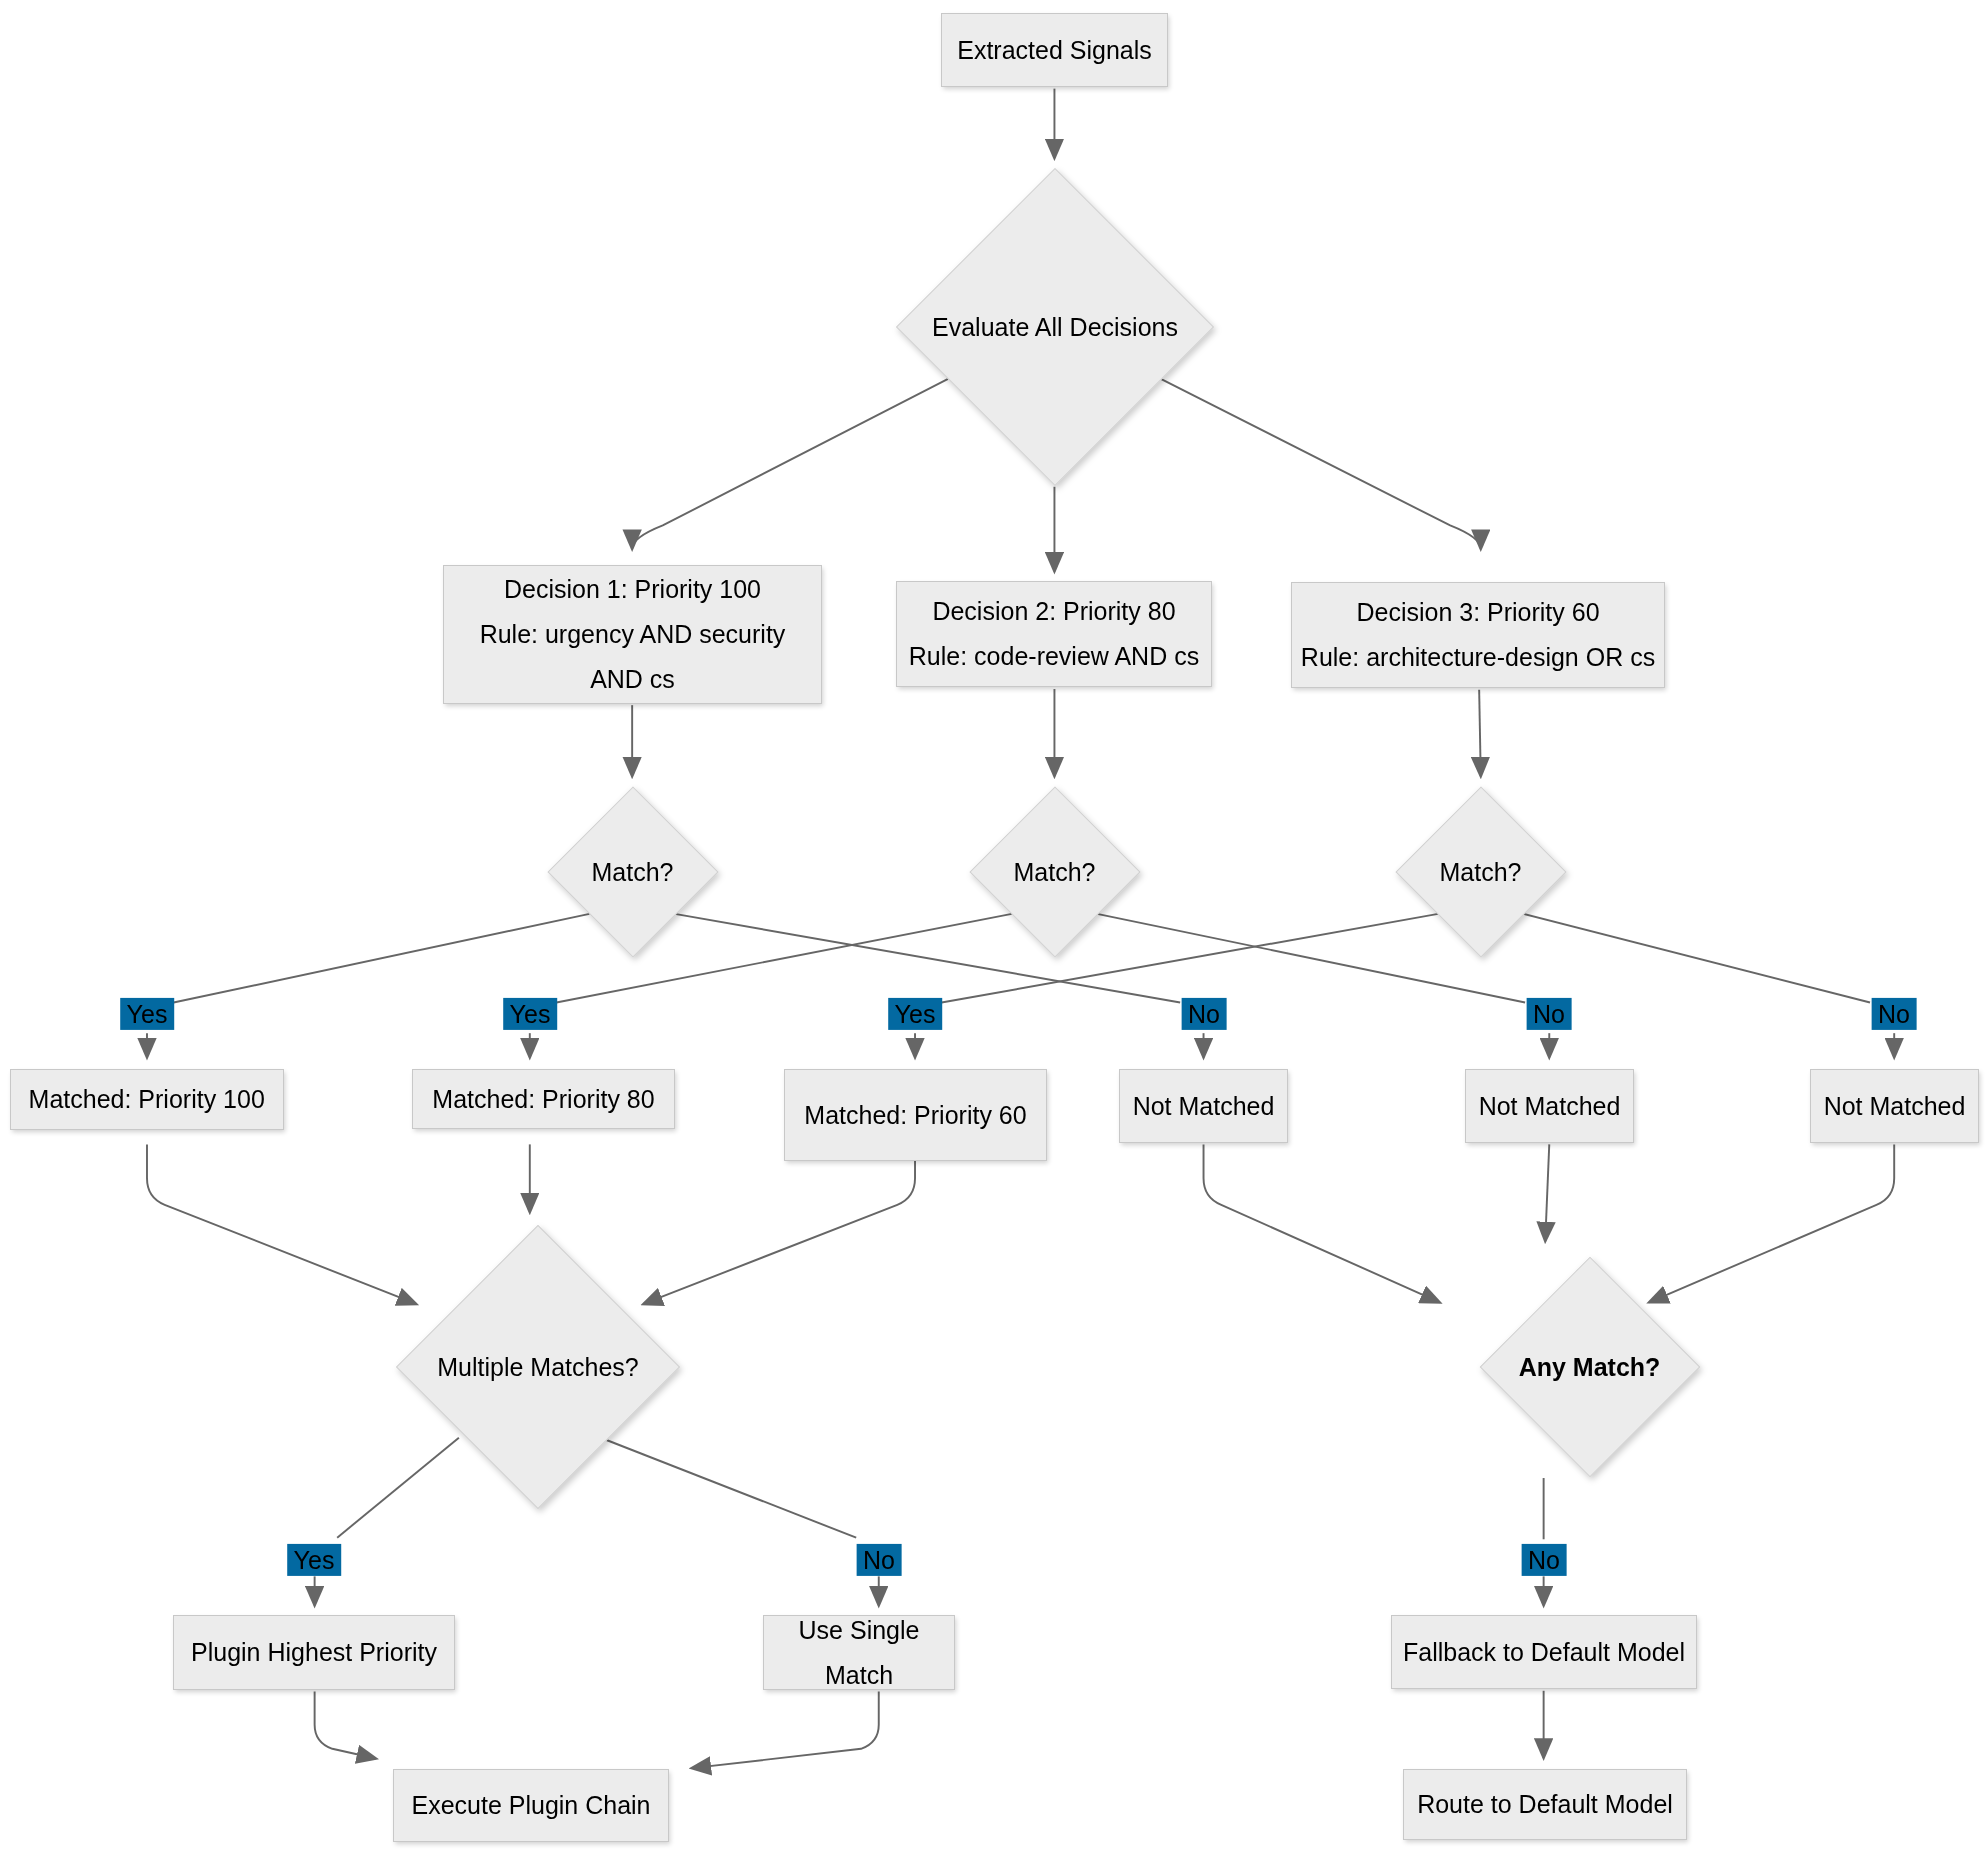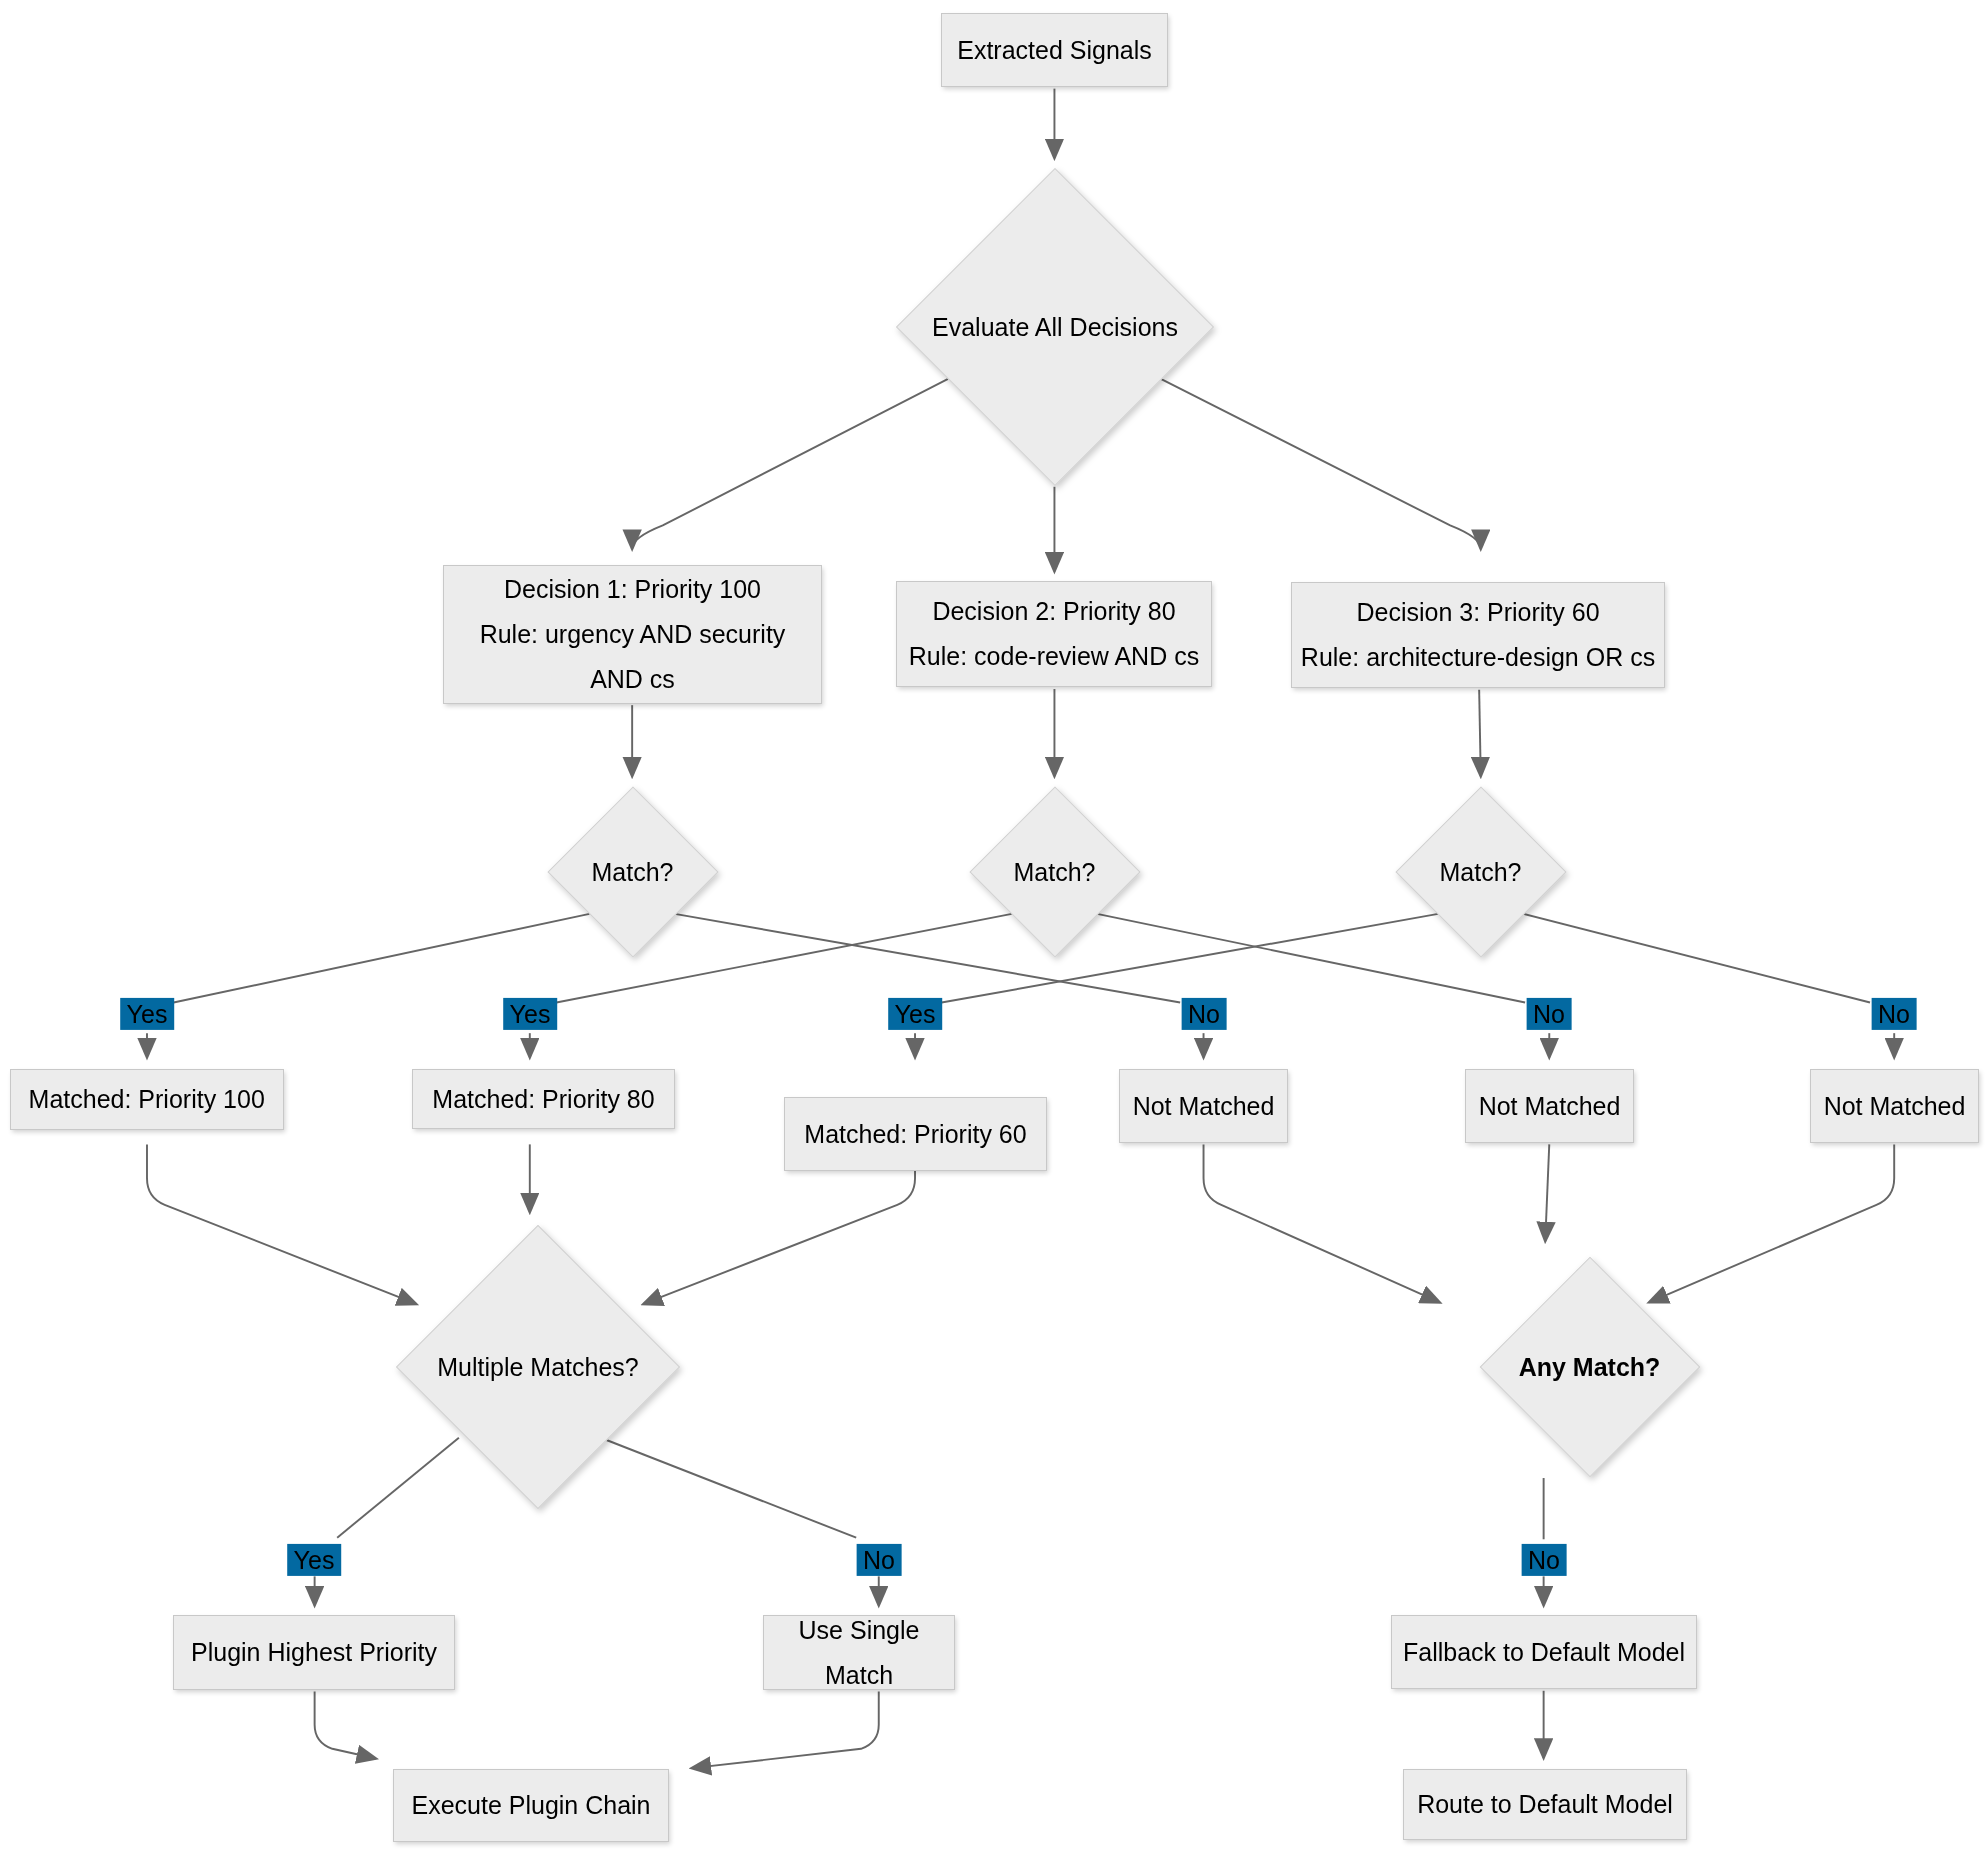--- a/index.html
+++ b/index.html
@@ -105,21 +105,21 @@
   <div class="rect-node" style="left:896px;top:581px;width:316px;height:106px;">Decision 2: Priority 80
 Rule: code-review AND cs</div>
 
   <div class="rect-node" style="left:1291px;top:582px;width:374px;height:106px;">Decision 3: Priority 60
 Rule: architecture-design OR cs</div>
 
   <div class="rect-node" style="left:9.7px;top:1069px;width:274px;height:61px;">Matched: Priority 100</div>
 
   <div class="rect-node" style="left:398px;top:1069px;width:263px;height:60px;margin-left:14px;">Matched: Priority 80</div>
 
-  <div class="rect-node" style="left:784px;top:1069px;width:263px;height:74px;margin-top:28px;">Matched: Priority 60</div>
+  <div class="rect-node" style="left:784px;top:1069px;width:263px;height:92px;">Matched: Priority 60</div>
 
   <div class="rect-node" style="left:1119px;top:1069px;width:169px;height:74px;">Not Matched</div>
 
   <div class="rect-node" style="left:1465px;top:1069px;width:169px;height:74px;">Not Matched</div>
 
   <div class="rect-node" style="left:1810px;top:1069px;width:169px;height:74px;">Not Matched</div>
 
   <div class="rect-node" style="left:173px;top:1615px;width:282px;height:75px;">Plugin Highest Priority</div>
 
   <div class="rect-node" style="left:763px;top:1615px;width:192px;height:75px;">Use Single Match</div>

